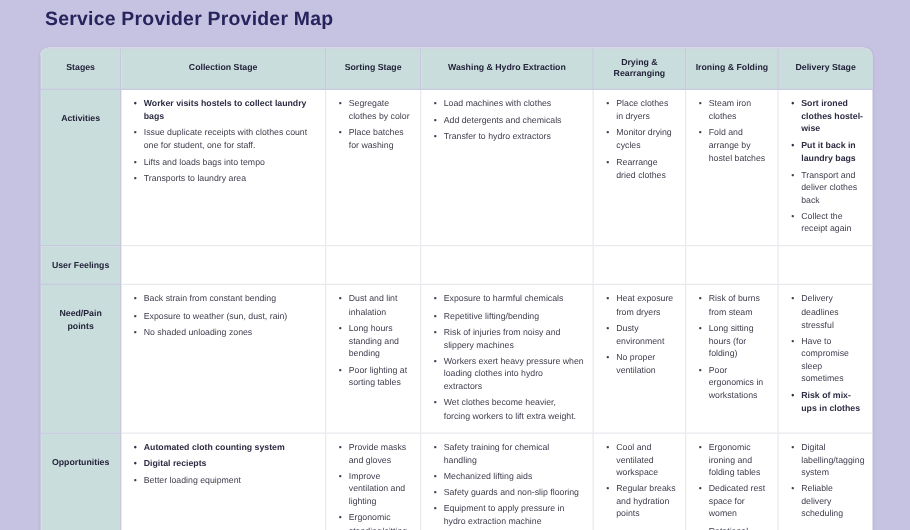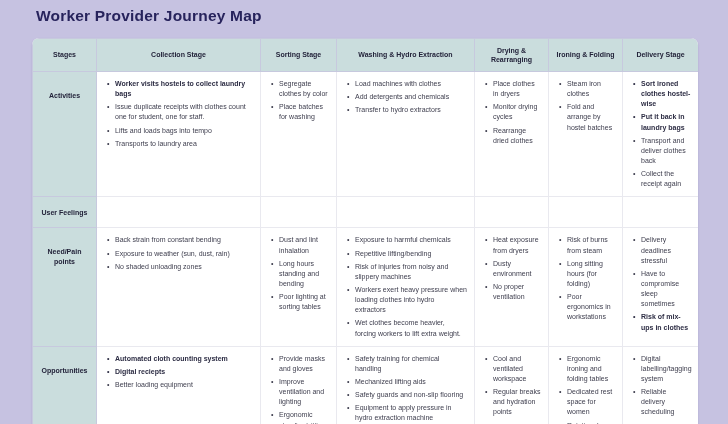--- a/index.html
+++ b/index.html
@@ -69,21 +69,21 @@
     margin: 0 0 3px 0;
     line-height: 1.45;
   }
   ul.bullets li::before { content: "\2022"; position: absolute; left: 0; top: 0; }
   ul.bullets li.b { font-weight: 700; color: #2d2d44; }
 </style>
 </head>
 <body>
 
 <div class="page">
-  <h1 class="title">Worker Provider Journey Map</h1>
+  <h1 class="title">Service Provider Provider Map</h1>
   <div class="card">
     <table>
       <colgroup id="cols">
           <col style="width: 64px;">
           <col style="width: 164px;">
           <col style="width: 76px;">
           <col style="width: 138px;">
           <col style="width: 74px;">
           <col style="width: 74px;">
           <col style="width: 76px;">

